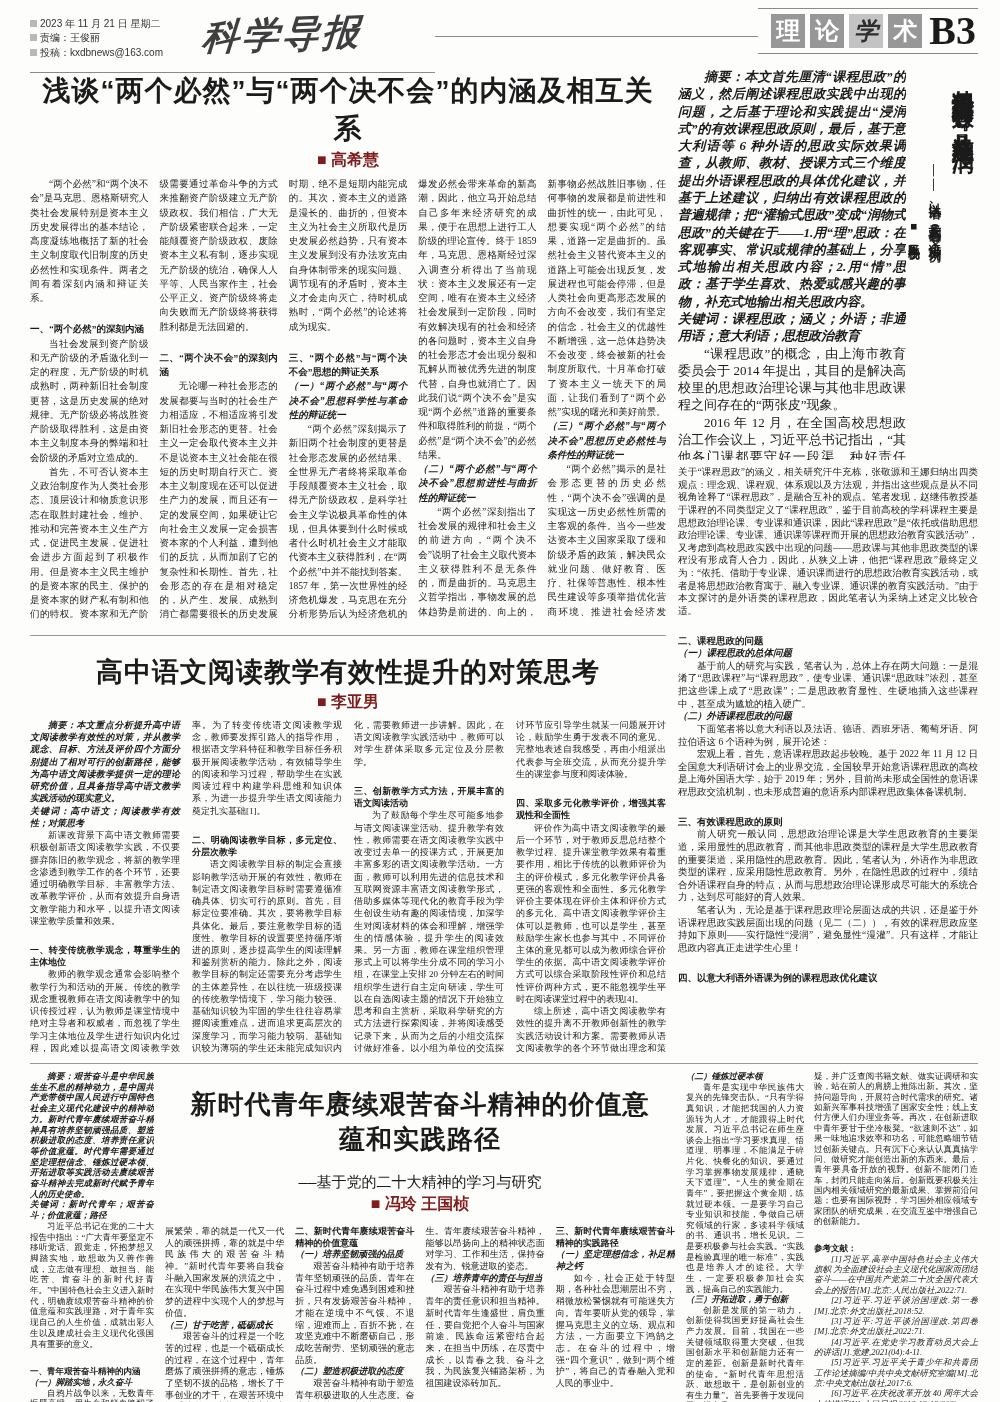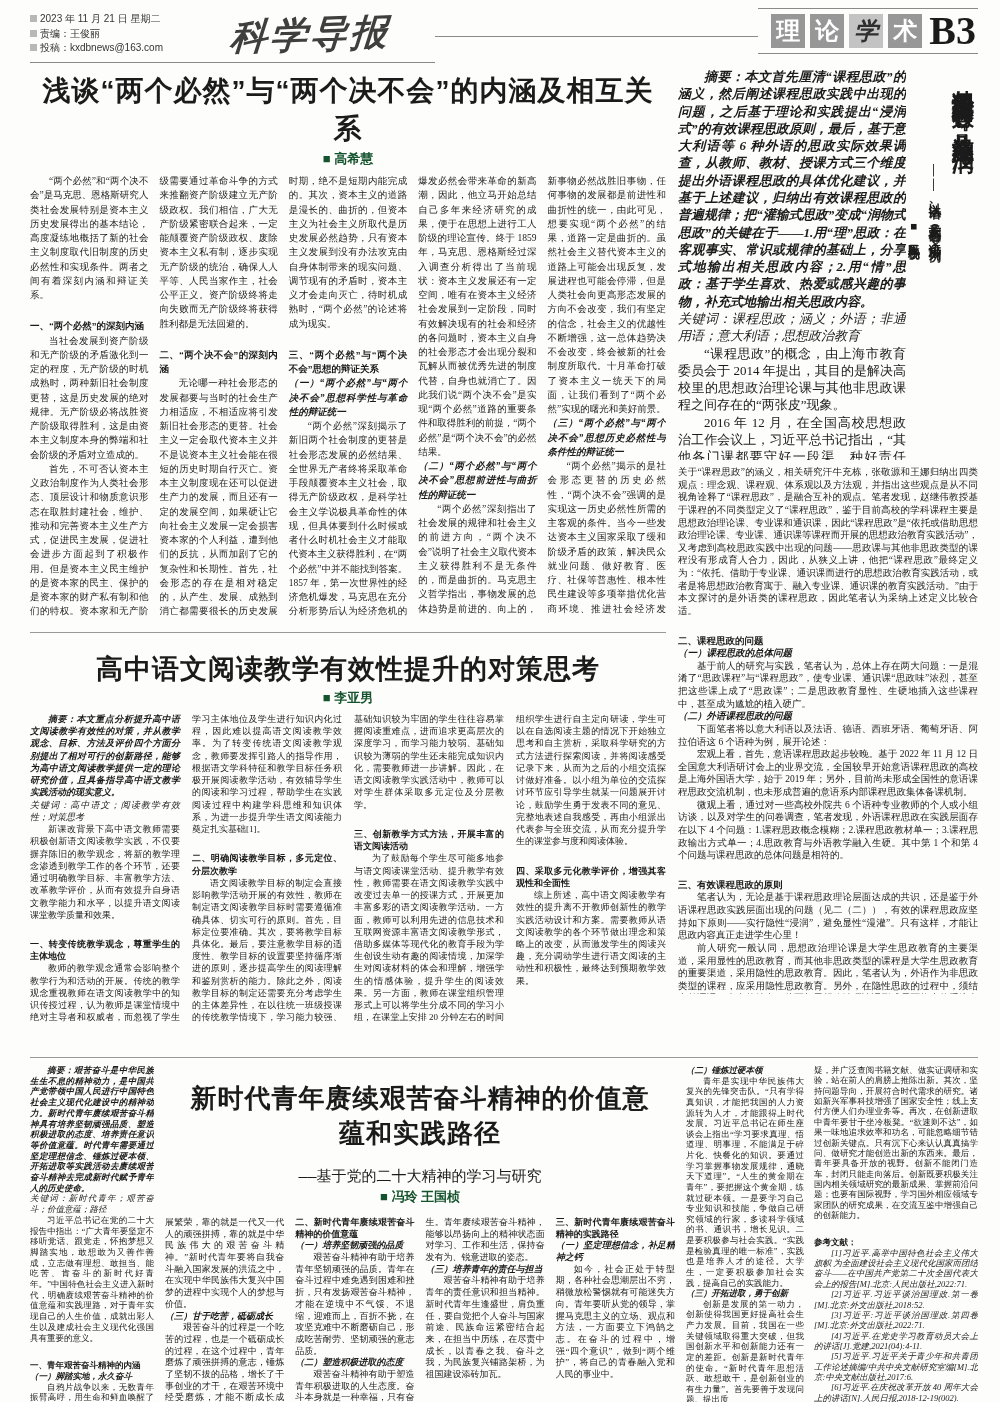--- a/index.html
+++ b/index.html
@@ -1,43 +1,43 @@
 <!DOCTYPE html>
 <html><head>
 <meta charset="utf-8">
 <style>
   html,body{margin:0;padding:0;background:#e8e8e4;}
   .page{width:1000px;height:1402px;background:#fdfdfb;color:#1b1b1b;position:relative;overflow:hidden;
         font-family:"Liberation Serif", serif;}
   
   .header{display:flex;align-items:flex-start;padding:8px 22px 0 30px;height:62px;box-sizing:border-box;}
-  .mast-group{display:flex;align-items:center;border-bottom:1px solid #8a8a8a;width:405px;padding-bottom:2px;gap:28px;}
+  .mast-group{display:flex;align-items:flex-end;border-bottom:1px solid #8a8a8a;width:405px;padding-bottom:12px;}
   .mast-left{width:158px;font-size:10px;line-height:1.45;color:#333;font-family:"Liberation Sans",sans-serif;}
   .mast-line{white-space:nowrap;}
   .sq{display:inline-block;width:7px;height:7px;background:#b8b8b8;margin-right:3px;}
   .logo{font-family:"DejaVu Serif",serif;font-style:italic;font-weight:700;font-size:37px;color:#3f3f3f;
         letter-spacing:3px;transform:rotate(-2deg) skewX(-6deg);margin-left:14px;margin-top:2px;}
   .mid-rule{flex:1;border-top:1px solid #8a8a8a;margin-top:28px;height:0;}
   .section-head{display:flex;align-items:center;border-top:1px solid #8a8a8a;border-bottom:1px solid #8a8a8a;
         padding:5px 2px 5px 8px;}
   .sbox{display:inline-block;width:34px;height:34px;line-height:34px;text-align:center;background:#979797;
         color:#fff;font-size:24px;font-weight:700;font-family:"Liberation Sans",sans-serif;margin-left:5px;}
   .sbox.alt{background:#c3c3c3;color:#2e2e2e;font-style:italic;font-family:"DejaVu Serif",serif;}
   .pageno{font-family:"Liberation Serif",serif;font-size:40px;font-weight:700;margin-left:7px;line-height:34px;}
   
   .blk{margin:0;text-align:justify;}
   .blk.p{text-indent:2em;}
   .blk.pc{text-indent:0;}
   .blk.h{font-weight:700;font-family:"Liberation Sans",sans-serif;text-indent:0;break-inside:avoid;margin-top:17px;}
   .blk.h2{font-weight:700;font-style:italic;text-indent:0;break-inside:avoid;}
   .blk.abstract{font-style:italic;font-weight:700;text-indent:2em;}
-  .blk.kw{font-style:italic;font-weight:400;text-indent:0;}
+  .blk.kw{font-style:italic;font-weight:700;text-indent:0;}
   .blk.ref{font-style:italic;text-indent:2em;}
-  .byline{text-align:center;font-size:13px;font-weight:700;font-family:"Liberation Sans",sans-serif;
-          color:#14532d;margin:2px 0 6px;}
+  .byline{text-align:center;font-size:16px;font-weight:700;font-family:"Liberation Sans",sans-serif;
+          color:#7f1d1d;margin:2px 0 6px;}
   
   .main-row{display:flex;gap:12px;padding:6px 22px 0 30px;}
   .left-stack{width:636px;}
   .a1-title{font-family:"Liberation Sans",sans-serif;font-size:28px;font-weight:700;text-align:center;
             letter-spacing:1px;margin:4px 0 2px;}
   .cols5{column-count:5;column-gap:11px;height:448px;overflow:hidden;font-size:9.5px;line-height:1.5;}
   .a3{border-top:1px solid #999;margin-top:10px;padding-top:16px;}
   .a3-title{font-family:"Liberation Sans",sans-serif;font-size:27px;font-weight:600;text-align:center;
             letter-spacing:1px;margin:2px 0 1px;}
   .cols4{column-count:4;column-gap:12px;height:336px;overflow:hidden;font-size:9px;line-height:1.36;}
@@ -119,20 +119,21 @@
             <div class="blk abstract">摘要：本文重点分析提升高中语文阅读教学有效性的对策，并从教学观念、目标、方法及评价四个方面分别提出了相对可行的创新路径，能够为高中语文阅读教学提供一定的理论研究价值，且具备指导高中语文教学实践活动的现实意义。</div>
             <div class="blk kw">关键词：高中语文；阅读教学有效性；对策思考</div>
             <div class="blk p">新课改背景下高中语文教师需要积极创新语文阅读教学实践，不仅要摒弃陈旧的教学观念，将新的教学理念渗透到教学工作的各个环节，还要通过明确教学目标、丰富教学方法、改革教学评价，从而有效提升自身语文教学能力和水平，以提升语文阅读课堂教学质量和效果。</div>
             <div class="blk h">一、转变传统教学观念，尊重学生的主体地位</div>
             <div class="blk p">教师的教学观念通常会影响整个教学行为和活动的开展。传统的教学观念重视教师在语文阅读教学中的知识传授过程，认为教师是课堂情境中绝对主导者和权威者，而忽视了学生学习主体地位及学生进行知识内化过程，因此难以提高语文阅读教学效率。为了转变传统语文阅读教学观念，教师要发挥引路人的指导作用，根据语文学科特征和教学目标任务积极开展阅读教学活动，有效辅导学生的阅读和学习过程，帮助学生在实践阅读过程中构建学科思维和知识体系，为进一步提升学生语文阅读能力奠定扎实基础[1]。</div>
             <div class="blk h">二、明确阅读教学目标，多元定位、分层次教学</div>
             <div class="blk p">语文阅读教学目标的制定会直接影响教学活动开展的有效性，教师在制定语文阅读教学目标时需要遵循准确具体、切实可行的原则。首先，目标定位要准确。其次，要将教学目标具体化。最后，要注意教学目标的适度性、教学目标的设置要坚持循序渐进的原则，逐步提高学生的阅读理解和鉴别赏析的能力。除此之外，阅读教学目标的制定还需要充分考虑学生的主体差异性，在以往统一班级授课的传统教学情境下，学习能力较强、基础知识较为牢固的学生往往容易掌握阅读重难点，进而追求更高层次的深度学习，而学习能力较弱、基础知识较为薄弱的学生还未能完成知识内化，需要教师进一步讲解。因此，在语文阅读教学实践活动中，教师可以对学生群体采取多元定位及分层教学。</div>
             <div class="blk h">三、创新教学方式方法，开展丰富的语文阅读活动</div>
             <div class="blk p">为了鼓励每个学生尽可能多地参与语文阅读课堂活动、提升教学有效性，教师需要在语文阅读教学实践中改变过去单一的授课方式，开展更加丰富多彩的语文阅读教学活动。一方面，教师可以利用先进的信息技术和互联网资源丰富语文阅读教学形式，借助多媒体等现代化的教育手段为学生创设生动有趣的阅读情境，加深学生对阅读材料的体会和理解，增强学生的情感体验，提升学生的阅读效果。另一方面，教师在课堂组织管理形式上可以将学生分成不同的学习小组，在课堂上安排 20 分钟左右的时间组织学生进行自主定向研读，学生可以在自选阅读主题的情况下开始独立思考和自主赏析，采取科学研究的方式方法进行探索阅读，并将阅读感受记录下来，从而为之后的小组交流探讨做好准备。以小组为单位的交流探讨环节应引导学生就某一问题展开讨论，鼓励学生勇于发表不同的意见、完整地表述自我感受，再由小组派出代表参与全班交流，从而充分提升学生的课堂参与度和阅读体验。</div>
             <div class="blk h">四、采取多元化教学评价，增强其客观性和全面性</div>
+            <div class="blk p">评价作为高中语文阅读教学的最后一个环节，对于教师反思总结整个教学过程、提升课堂教学效果有着重要作用，相比于传统的以教师评价为主的评价模式，多元化教学评价具备更强的客观性和全面性。多元化教学评价主要体现在评价主体和评价方式的多元化、高中语文阅读教学评价主体可以是教师，也可以是学生，甚至鼓励学生家长也参与其中，不同评价主体的意见都可以成为教师综合评价学生的依据。高中语文阅读教学评价方式可以综合采取阶段性评价和总结性评价两种方式，更不能忽视学生平时在阅读课堂过程中的表现[4]。</div>
             <div class="blk p">综上所述，高中语文阅读教学有效性的提升离不开教师创新性的教学实践活动设计和方案。需要教师从语文阅读教学的各个环节做出理念和策略上的改变，从而激发学生的阅读兴趣，充分调动学生进行语文阅读的主动性和积极性，最终达到预期教学效果。</div>
           </div>
       </section>
     </div>
 
     <section class="a2">
       <div class="a2-top">
         <div class="a2-topText">
             <div class="blk abstract">摘要：本文首先厘清“课程思政”的涵义，然后阐述课程思政实践中出现的问题，之后基于理论和实践提出“浸润式”的有效课程思政原则，最后，基于意大利语等 6 种外语的思政实际效果调查，从教师、教材、授课方式三个维度提出外语课程思政的具体优化建议，并基于上述建议，归纳出有效课程思政的普遍规律；把“灌输式思政”变成“润物式思政”的关键在于——1.用“理”思政：在客观事实、常识或规律的基础上，分享式地输出相关思政内容；2.用“情”思政：基于学生喜欢、热爱或感兴趣的事物，补充式地输出相关思政内容。</div>
             <div class="blk kw">关键词：课程思政；涵义；外语；非通用语；意大利语；思想政治教育</div>
@@ -148,24 +149,23 @@
         </div>
       </div>
       <div class="a2-bottom">
           <div class="blk pc">关于“课程思政”的涵义，相关研究汗牛充栋，张敬源和王娜归纳出四类观点：理念观、课程观、体系观以及方法观，并指出这些观点是从不同视角诠释了“课程思政”，是融合互补的观点。笔者发现，赵继伟教授基于课程的不同类型定义了“课程思政”，鉴于目前高校的学科课程主要是思想政治理论课、专业课和通识课，因此“课程思政”是“依托或借助思想政治理论课、专业课、通识课等课程而开展的思想政治教育实践活动”，又考虑到高校思政实践中出现的问题——思政课与其他非思政类型的课程没有形成育人合力，因此，从狭义上讲，他把“课程思政”最终定义为：“依托、借助于专业课、通识课而进行的思想政治教育实践活动，或者是将思想政治教育寓于、融入专业课、通识课的教育实践活动。”由于本文探讨的是外语类的课程思政，因此笔者认为采纳上述定义比较合适。</div>
           <div class="blk h">二、课程思政的问题</div>
           <div class="blk h2">（一）课程思政的总体问题</div>
           <div class="blk p">基于前人的研究与实践，笔者认为，总体上存在两大问题：一是混淆了“思政课程”与“课程思政”，使专业课、通识课“思政味”浓烈，甚至把这些课上成了“思政课”；二是思政教育显性、生硬地插入这些课程中，甚至成为尴尬的植入硬广。</div>
           <div class="blk h2">（二）外语课程思政的问题</div>
           <div class="blk p">下面笔者将以意大利语以及法语、德语、西班牙语、葡萄牙语、阿拉伯语这 6 个语种为例，展开论述：</div>
           <div class="blk p">宏观上看，首先，意语课程思政起步较晚。基于 2022 年 11 月 12 日全国意大利语研讨会上的业界交流，全国较早开始意语课程思政的高校是上海外国语大学，始于 2019 年；另外，目前尚未形成全国性的意语课程思政交流机制，也未形成普遍的意语系内部课程思政集体备课机制。</div>
-          <div class="blk p">微观上看，通过对一些高校外院共 6 个语种专业教师的个人或小组访谈，以及对学生的问卷调查，笔者发现，外语课程思政在实践层面存在以下 4 个问题：1.课程思政概念模糊；2.课程思政教材单一；3.课程思政输出方式单一；4.思政教育与外语教学融入生硬。其中第 1 个和第 4 个问题与课程思政的总体问题是相符的。</div>
           <div class="blk h">三、有效课程思政的原则</div>
+          <div class="blk p">前人研究一般认同，思想政治理论课是大学生思政教育的主要渠道，采用显性的思政教育，而其他非思政类型的课程是大学生思政教育的重要渠道，采用隐性的思政教育。因此，笔者认为，外语作为非思政类型的课程，应采用隐性思政教育。另外，在隐性思政的过程中，须结合外语课程自身的特点，从而与思想政治理论课形成尽可能大的系统合力，达到尽可能好的育人效果。</div>
           <div class="blk p">笔者认为，无论是基于课程思政理论层面达成的共识，还是鉴于外语课程思政实践层面出现的问题（见二（二）），有效的课程思政应坚持如下原则——实行隐性“浸润”，避免显性“漫灌”。只有这样，才能让思政内容真正走进学生心里！</div>
-          <div class="blk p">前人研究一般认同，思想政治理论课是大学生思政教育的主要渠道，采用显性的思政教育，而其他非思政类型的课程是大学生思政教育的重要渠道，采用隐性的思政教育。因此，笔者认为，外语作为非思政类型的课程，应采用隐性思政教育。另外，在隐性思政的过程中，须结合外语课程自身的特点，从而与思想政治理论课形成尽可能大的系统合力，达到尽可能好的育人效果。</div>
           <div class="blk h">四、以意大利语外语课为例的课程思政优化建议</div>
         </div>
     </section>
   </div>
 
   <section class="a4wrap">
     <div class="a4-left">
         <div class="blk abstract">摘要：艰苦奋斗是中华民族生生不息的精神动力，是中国共产党带领中国人民进行中国特色社会主义现代化建设中的精神动力。新时代青年赓续艰苦奋斗精神具有培养坚韧顽强品质、塑造积极进取的态度、培养责任意识等价值意蕴。时代青年需要通过坚定理想信念、锤炼过硬本领、开拓进取等实践活动去赓续艰苦奋斗精神去完成新时代赋予青年人的历史使命。</div>
         <div class="blk kw">关键词：新时代青年；艰苦奋斗；价值意蕴；路径</div>
         <div class="blk p">习近平总书记在党的二十大报告中指出：“广大青年要坚定不移听党话、跟党走，怀抱梦想又脚踏实地，敢想敢为又善作善成，立志做有理想、敢担当、能吃苦、肯奋斗的新时代好青年。”中国特色社会主义进入新时代，明确赓续艰苦奋斗精神的价值意蕴和实践理路，对于青年实现自己的人生价值，成就出彩人生以及建成社会主义现代化强国具有重要的意义。</div>

